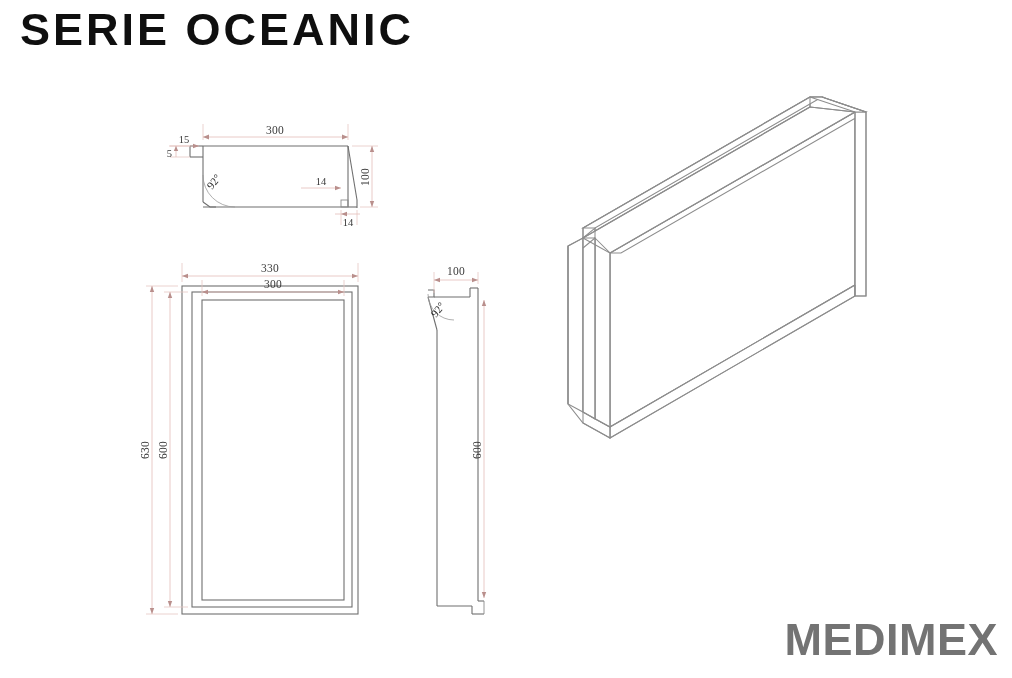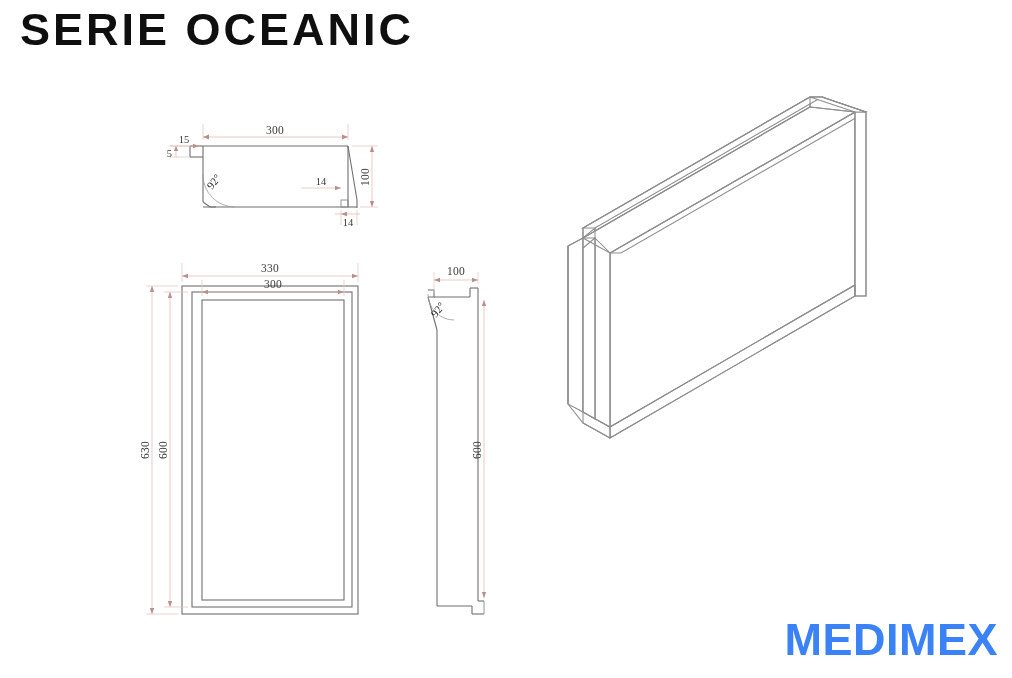--- a/index.html
+++ b/index.html
@@ -38,21 +38,21 @@
 
   
   .brand {
     position: absolute;
     right: 14px;
     bottom: 16px;
     font-family: "Liberation Sans", sans-serif;
     font-weight: 700;
     font-size: 45px;
     letter-spacing: 0.5px;
-    color: #3b82f6;
+    color: #737373;
     line-height: 1;
     white-space: nowrap;
     user-select: none;
   }
 
   
   .drawing-canvas {
     position: absolute;
     left: 0;
     top: 0;

